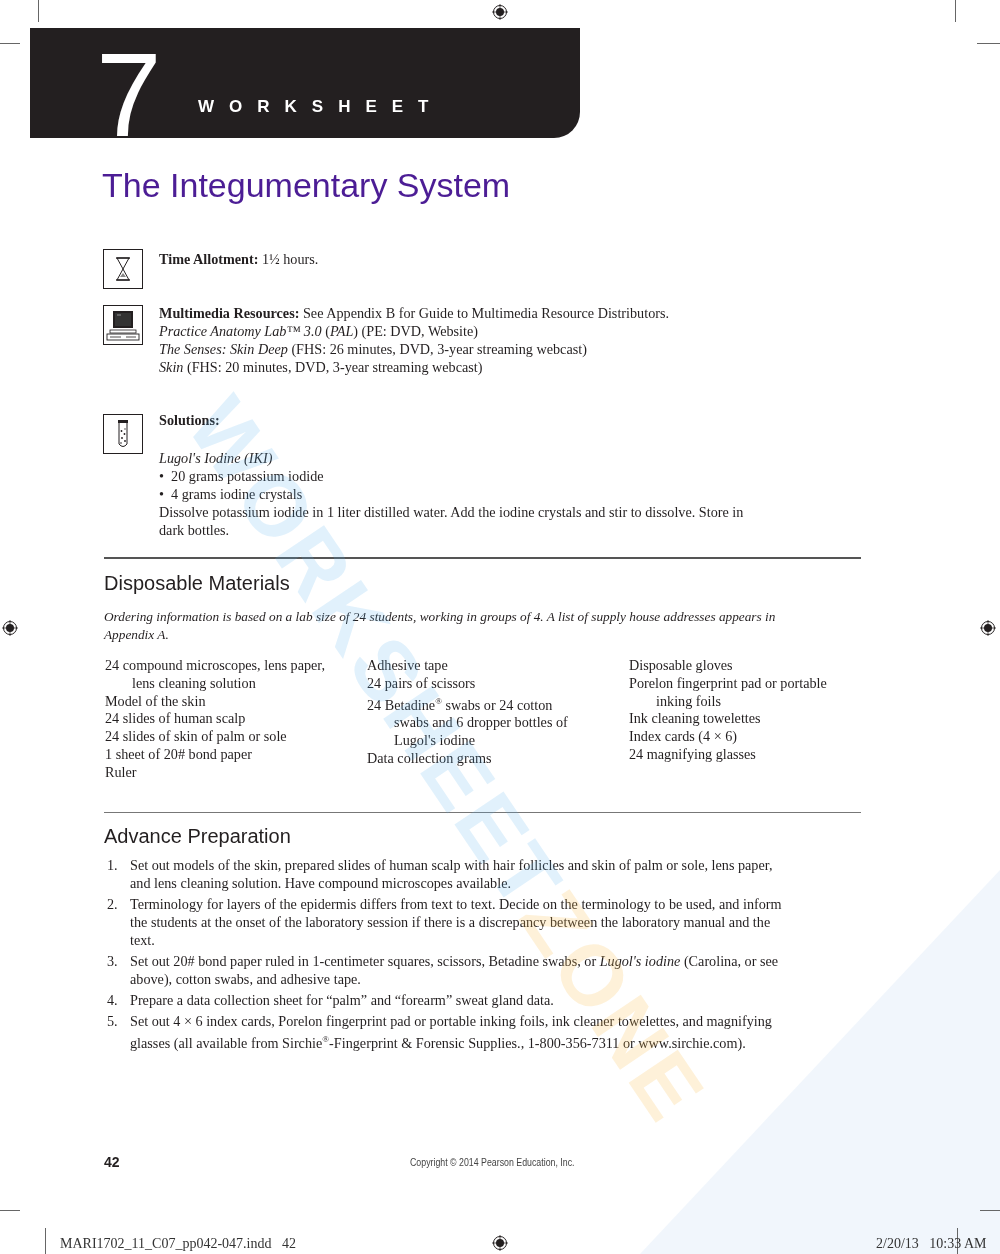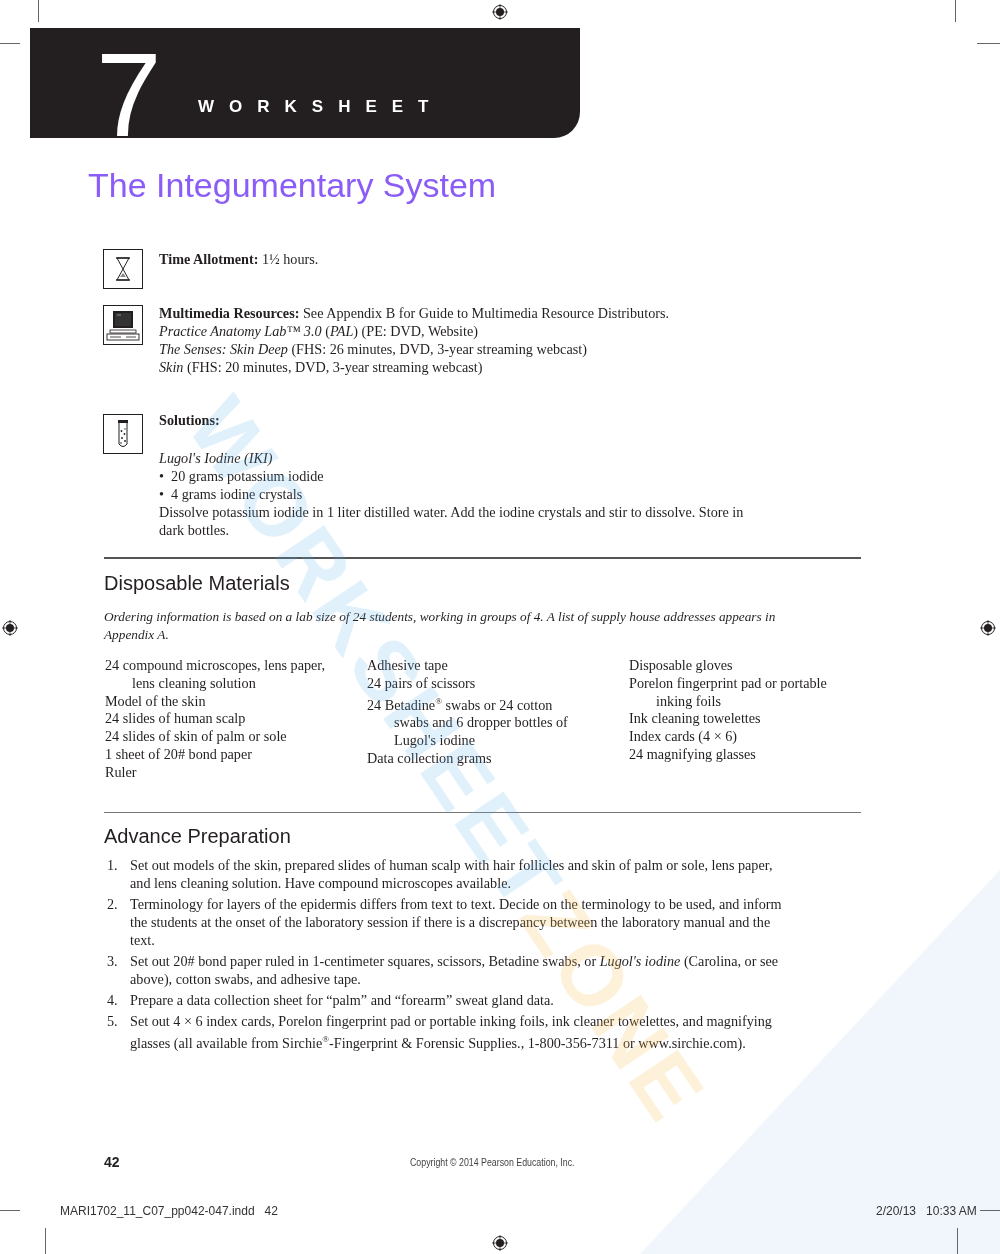--- a/index.html
+++ b/index.html
@@ -6,40 +6,40 @@
   body { width:1000px; height:1254px; position:relative; background:#ffffff; overflow:hidden;
          font-family:"Liberation Serif", serif; color:#231f20; }
   .crop { position:absolute; background:#666; }
   .reg { position:absolute; width:16px; height:16px; }
   .banner { position:absolute; left:30px; top:28px; width:550px; height:110px; background:#231f20;
             border-bottom-right-radius:26px; }
   .chap-num { position:absolute; left:96px; top:40px; font-family:"Liberation Sans", sans-serif;
               font-size:118px; line-height:110px; color:#fff; font-weight:400; letter-spacing:-4px; }
   .exercise { position:absolute; left:198px; top:97px; font-family:"Liberation Sans", sans-serif;
               font-weight:700; font-size:17px; letter-spacing:15px; color:#fff; }
-  .title { position:absolute; left:88px; top:166px; font-family:"Liberation Sans", sans-serif;
-           font-size:34px; color:#8b5cf6; }
+  .title { position:absolute; left:102px; top:166px; font-family:"Liberation Sans", sans-serif;
+           font-size:34px; color:#4c1d95; }
   .iconbox { position:absolute; left:103px; width:40px; height:40px; border:1px solid #231f20; box-sizing:border-box; }
   .block { position:absolute; left:159px; font-size:14.2px; line-height:18px; }
   .block p { margin:0; }
   .b { font-weight:700; }
   .i { font-style:italic; }
   .rule { position:absolute; left:104px; width:757px; background:#555; }
   .h2 { position:absolute; left:104px; font-family:"Liberation Sans", sans-serif; font-size:20px; color:#231f20; }
   .note { position:absolute; left:104px; top:608px; width:680px; font-family:Liberation Serif, serif;
           font-style:italic; font-size:13.3px; line-height:18px; }
   .col { position:absolute; top:657px; font-size:14.2px; line-height:17.8px; }
   .col .item { white-space:nowrap; }
   .col .cont { padding-left:27px; }
   .steps { position:absolute; left:104px; top:856px; width:680px; font-size:14.2px; line-height:18px; margin:0; padding:0; list-style:none; }
   .steps li { display:flex; margin-bottom:3px; }
   .steps .n { width:26px; flex:none; text-align:left; padding-left:3px; box-sizing:border-box; }
   .pagenum { position:absolute; left:104px; top:1154px; font-family:"Liberation Sans", sans-serif; font-weight:700; font-size:14px; }
   .copyright { position:absolute; left:410px; top:1157px; font-family:"Liberation Sans", sans-serif; font-size:10px; color:#444; transform:scaleX(0.88); transform-origin:left; }
-  .slug { position:absolute; top:1204px; font-family:Liberation Sans, sans-serif; font-size:12px; color:#333; }
+  .slug { position:absolute; top:1236px; font-family:Liberation Serif, serif; font-size:14px; color:#333; }
   .watermark { position:absolute; left:250px; top:380px; transform:rotate(56deg); transform-origin:left top;
                font-family:"Liberation Sans", sans-serif; font-weight:700; font-size:86px; letter-spacing:4px;
                color:rgba(90,180,240,0.18); white-space:nowrap; pointer-events:none; }
   .watermark .z { color:rgba(250,190,80,0.22); }
   .bgshape { position:absolute; left:640px; top:870px; width:0; height:0; border-left:360px solid transparent;
              border-bottom:384px solid rgba(225,236,248,0.45); pointer-events:none; }
   sup { font-size:9px; }
 </style>
 </head>
 <body>

